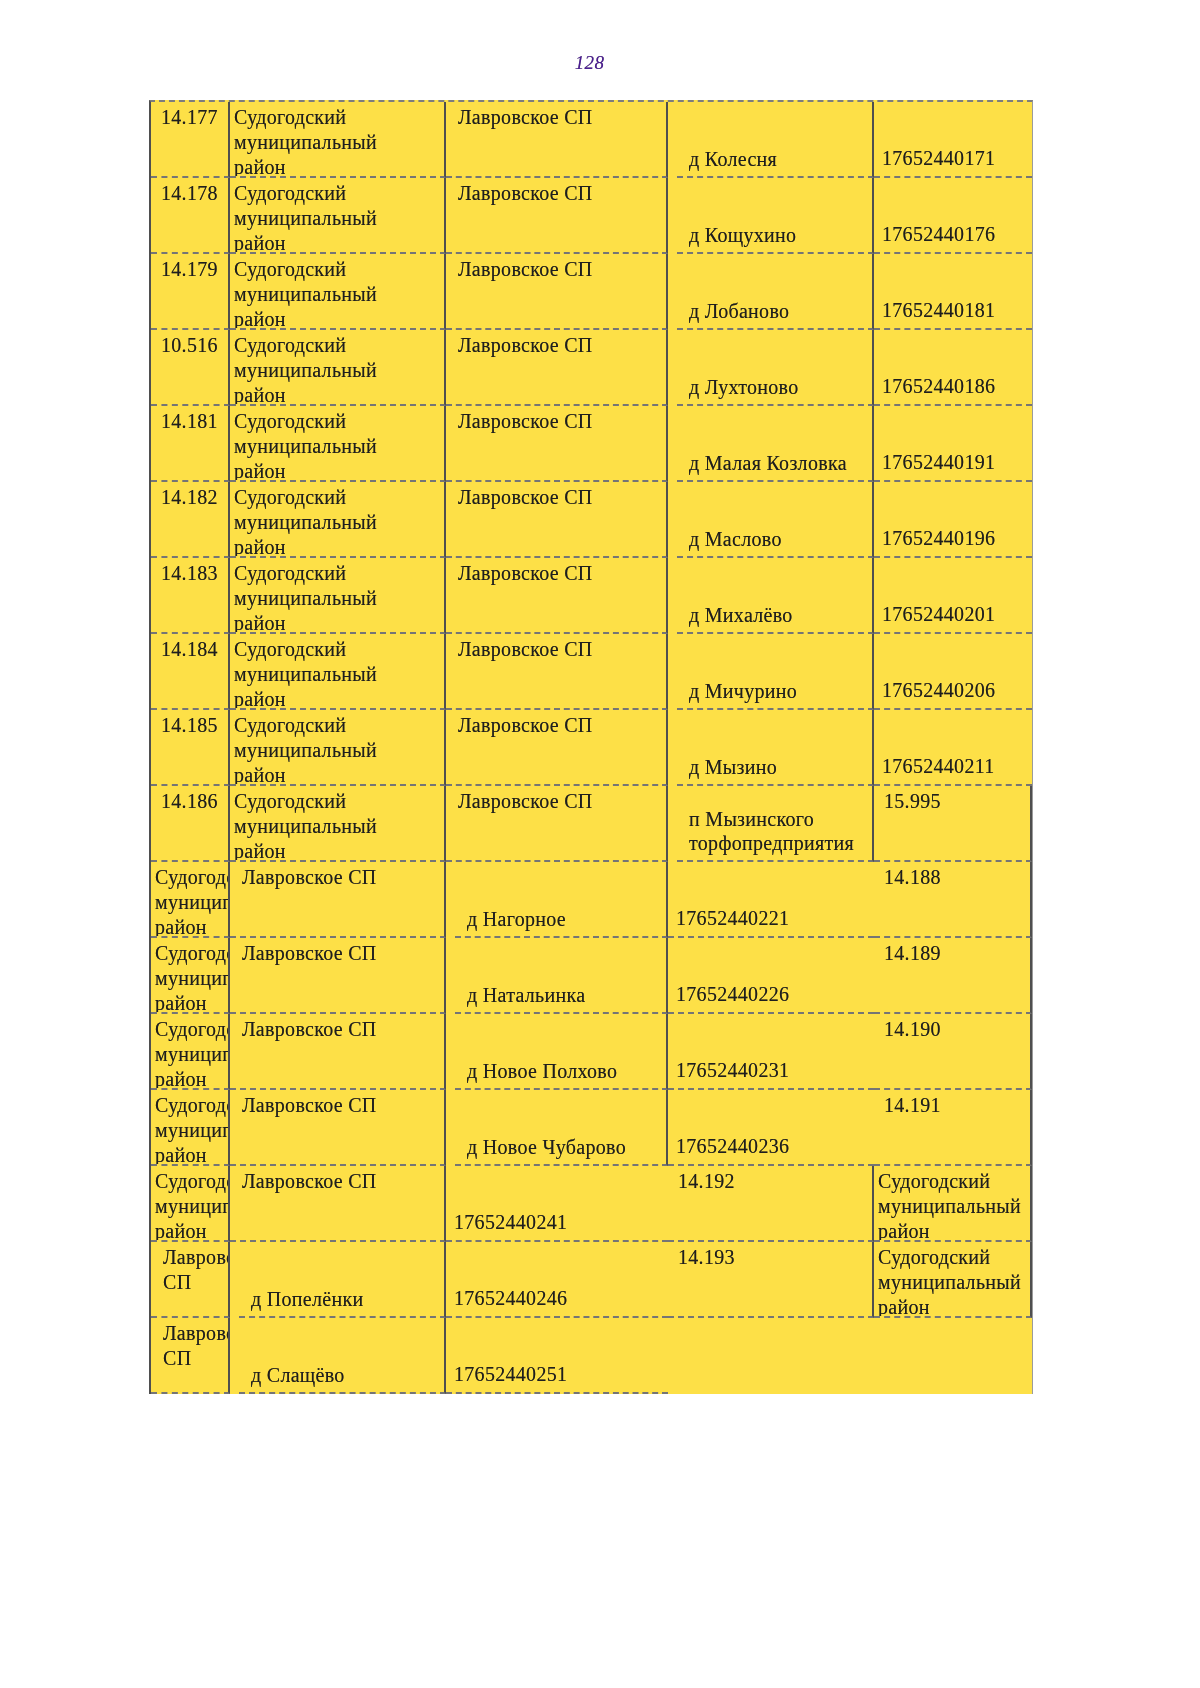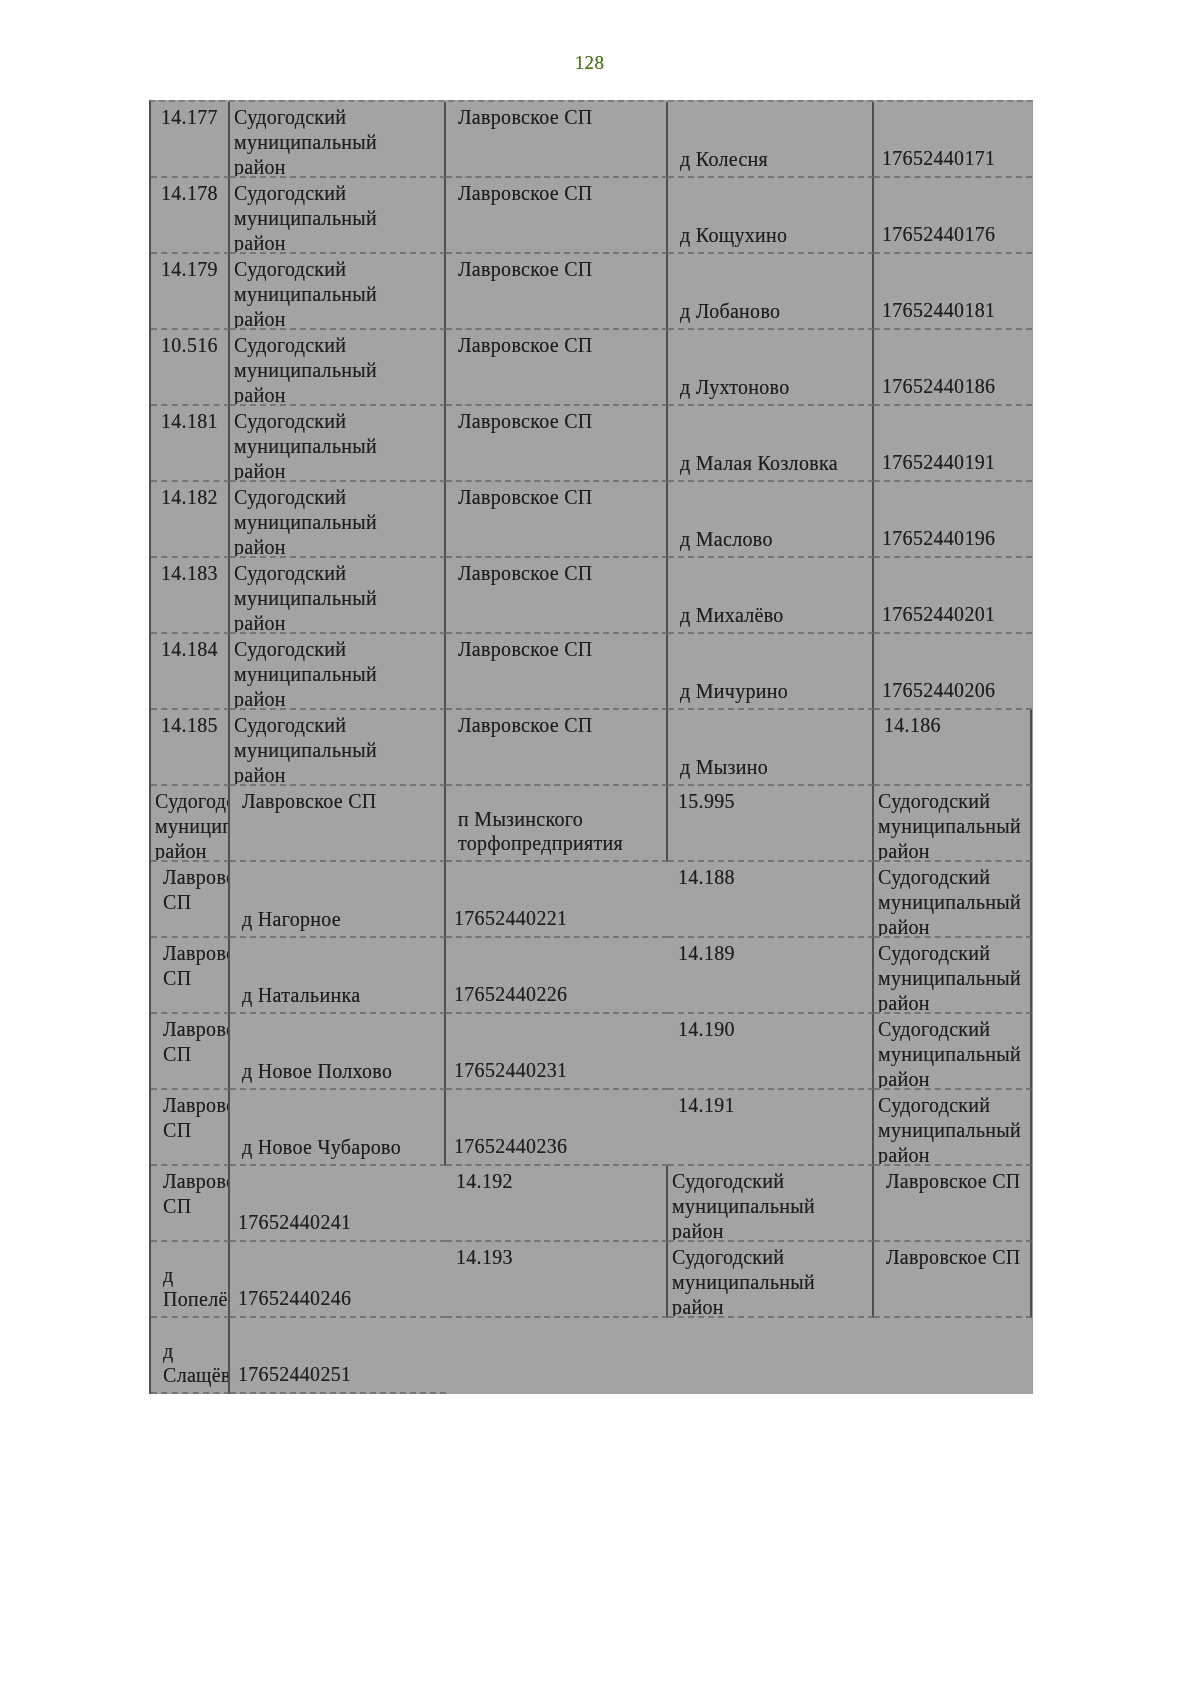--- a/index.html
+++ b/index.html
@@ -19,34 +19,35 @@
     text-shadow: 0 0 0.6px rgba(20,20,20,0.55);
     letter-spacing: 0.3px;
   }
   #page-number {
     position: absolute;
     left: 149px;
     top: 52px;
     width: 881px;
     text-align: center;
     font-size: 19px;
-    color: #4d7c0f;
+    color: #4c1d95;
+    font-style: italic;
   }
   #doc-table {
     position: absolute;
     left: 149px;
     top: 100px;
     width: 881px;
     display: grid;
     grid-template-columns: 79px 216px 222px 206px 158px;
     border-left: 2px solid #4f4f4f;
     border-top: 2px dashed #7d7d7d;
     border-right: 1px solid #9b9b9b;
     box-sizing: content-box;
-    background: #a3a3a3;
+    background: #fde047;
   }
   .cell {
     box-sizing: border-box;
     height: 76px;
     border-bottom: 2px dashed #757575;
     font-size: 20px;
     line-height: 25px;
     overflow: hidden;
   }
   .c-num {
@@ -61,20 +62,21 @@
   .c-sp {
     border-right: 2px solid #4f4f4f;
     padding: 3px 8px 0 12px;
   }
   .c-locality {
     border-right: 2px solid #4f4f4f;
     padding: 0 6px 5px 12px;
     display: flex;
     align-items: flex-end;
     line-height: 24px;
+    margin-left: 9px;
   }
   .c-code {
     padding: 0 2px 5px 8px;
     display: flex;
     align-items: flex-end;
     white-space: nowrap;
   }
 </style>
 </head>
 <body>
@@ -127,20 +129,21 @@
   <div class="cell c-num scan-text">14.184</div>
   <div class="cell c-district scan-text">Судогодский муниципальный район</div>
   <div class="cell c-sp scan-text">Лавровское СП</div>
   <div class="cell c-locality scan-text">д Мичурино</div>
   <div class="cell c-code scan-text">17652440206</div>
 
   <div class="cell c-num scan-text">14.185</div>
   <div class="cell c-district scan-text">Судогодский муниципальный район</div>
   <div class="cell c-sp scan-text">Лавровское СП</div>
   <div class="cell c-locality scan-text">д Мызино</div>
+  <div class="cell c-code scan-text">17652440211</div>
 
   <div class="cell c-num scan-text">14.186</div>
   <div class="cell c-district scan-text">Судогодский муниципальный район</div>
   <div class="cell c-sp scan-text">Лавровское СП</div>
   <div class="cell c-locality scan-text">п Мызинского торфопредприятия</div>
 
   <div class="cell c-num scan-text">15.995</div>
   <div class="cell c-district scan-text">Судогодский муниципальный район</div>
   <div class="cell c-sp scan-text">Лавровское СП</div>
   <div class="cell c-locality scan-text">д Нагорное</div>

